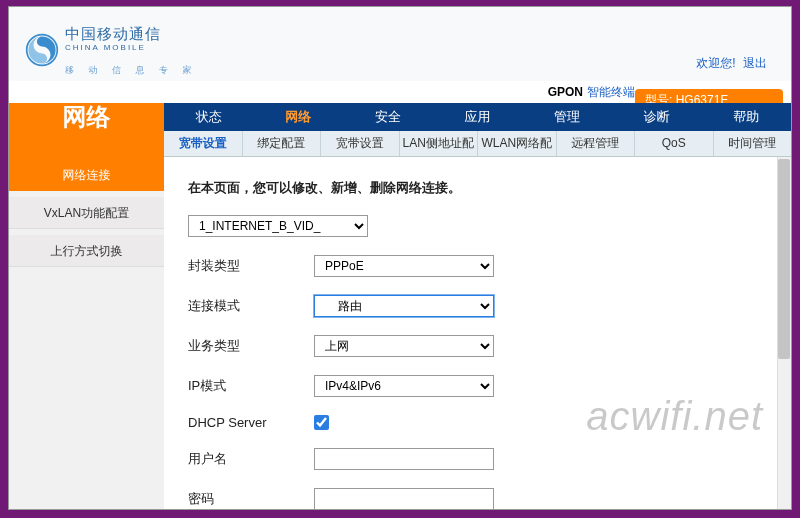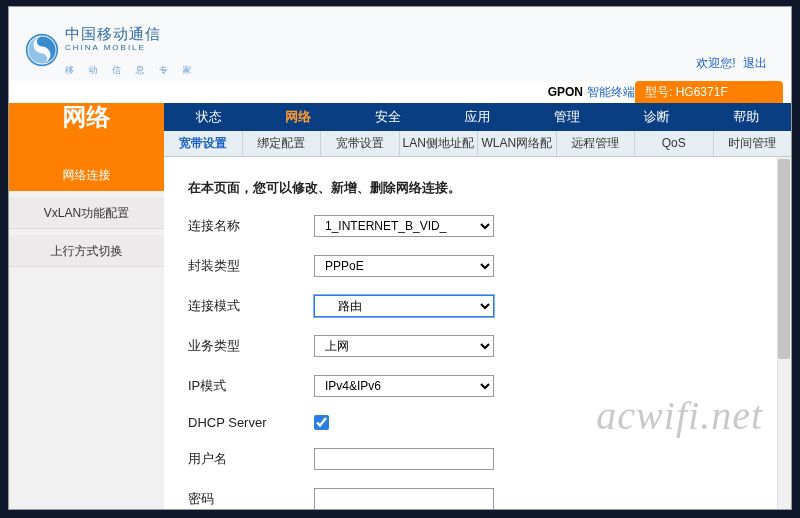--- a/index.html
+++ b/index.html
@@ -8,21 +8,21 @@
     font-size: 12px;
     background: #5a8fb5;
     width: 800px;
     height: 518px;
     overflow: hidden;
     position: relative;
   }
   .outer {
     width: 800px;
     height: 518px;
-    background: #0f172a;
+    background: #701a75;
     padding: 6px 8px 0 8px;
     position: relative;
   }
   .frame {
     background: #fff;
     border: 1px solid #999;
     height: 504px;
     position: relative;
     overflow: hidden;
   }
@@ -69,21 +69,21 @@
     top: 0;
     height: 22px;
     line-height: 22px;
     font-size: 12px;
   }
   .device-gpon b { color: #000; font-weight: bold; margin-right: 4px;}
   .device-gpon span { color: #1a5fc4; }
   .model-tab {
     position: absolute;
     right: 8px;
-    top: 0;
+    top: 8px;
     width: 148px;
     height: 22px;
     background: #ff7f00;
     color: #fff;
     line-height: 22px;
     padding: 0 10px;
     font-size: 12px;
     border-radius: 4px 4px 0 0;
   }
   .mainnav {
@@ -237,21 +237,21 @@
     background: #c4c4c4;
     border-radius: 2px;
   }
   .watermark {
     position: absolute;
     right: 28px;
     bottom: 70px;
     font-size: 40px;
     color: rgba(100,100,100,0.35);
     font-style: italic;
-    font-family: Liberation Serif, serif;
+    font-family: Liberation Sans, sans-serif;
     pointer-events: none;
     letter-spacing: 1px;
   }
 </style>
 </head>
 <body>
 
 <div class="outer">
   <div class="frame">
 
@@ -312,21 +312,20 @@
         <div class="item active">网络连接</div>
         <div class="item">VxLAN功能配置</div>
         <div class="item">上行方式切换</div>
       </div>
 
     <div class="content">
       <div class="truncated-title">网络连接</div>
       <div class="desc">在本页面，您可以修改、新增、删除网络连接。</div>
 
       <div class="form-row">
-        <div class="label">连接名称</div>
         <select>
           <option>1_INTERNET_B_VID_</option>
         </select>
       </div>
 
       <div class="form-row">
         <div class="label">封装类型</div>
         <select>
           <option>PPPoE</option>
         </select>

